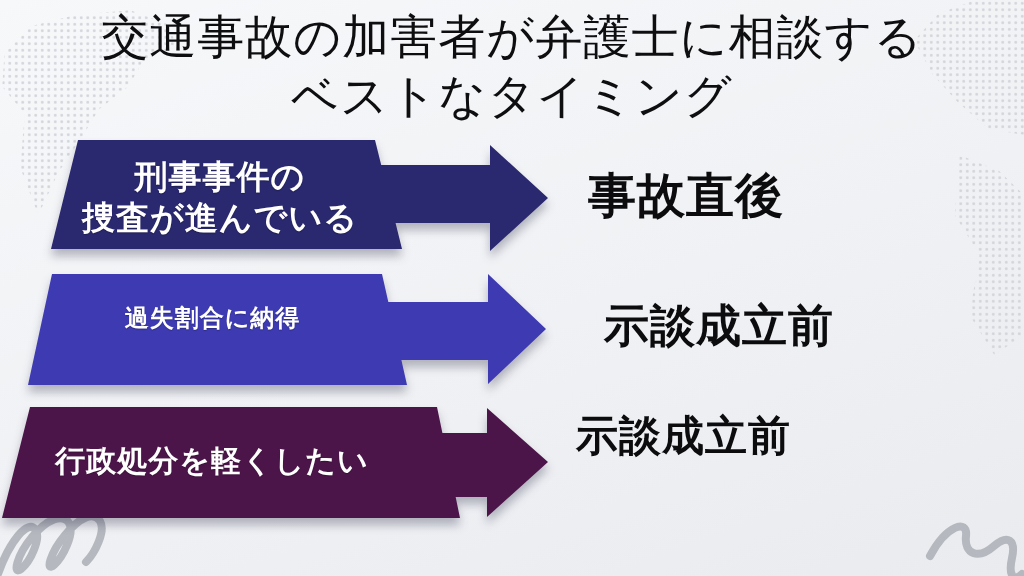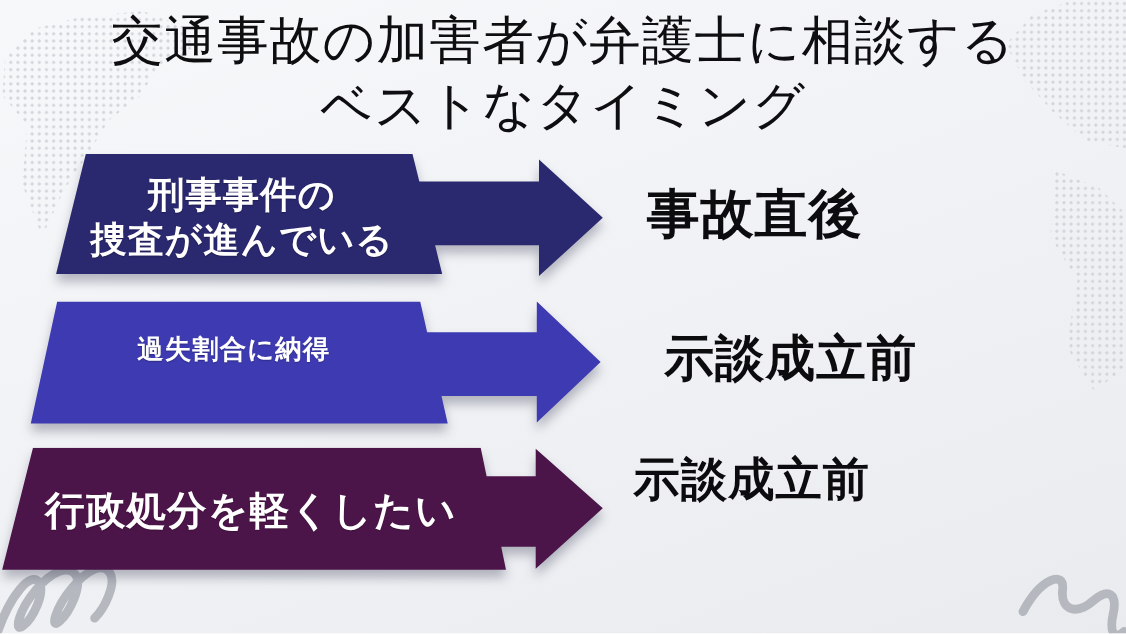--- a/index.html
+++ b/index.html
@@ -66,21 +66,21 @@
     color: #ffffff;
     font-weight: 900;
     text-align: center;
     letter-spacing: 1px;
     line-height: 1.24;
     text-shadow: 0 1px 1px rgba(0,0,0,0.25);
   }
   .box-label span { display: block; }
   .label1 { left: 55px;  top: 157px; width: 330px; font-size: 33px; }
   .label2 { left: 35px;  top: 303px; width: 355px; font-size: 24px; }
-  .label3 { left: 23px;  top: 442px; width: 410px; font-size: 36px; text-align: center; }
+  .label3 { left: 7px;  top: 442px; width: 410px; font-size: 30px; text-align: center; }
 
   .result {
     position: absolute;
     color: #0c0c0e;
     font-weight: 900;
     line-height: 1.22;
     letter-spacing: 1px;
   }
   .result span { display: block; }
   .result1 { left: 588px; top: 167px; font-size: 48px; }

